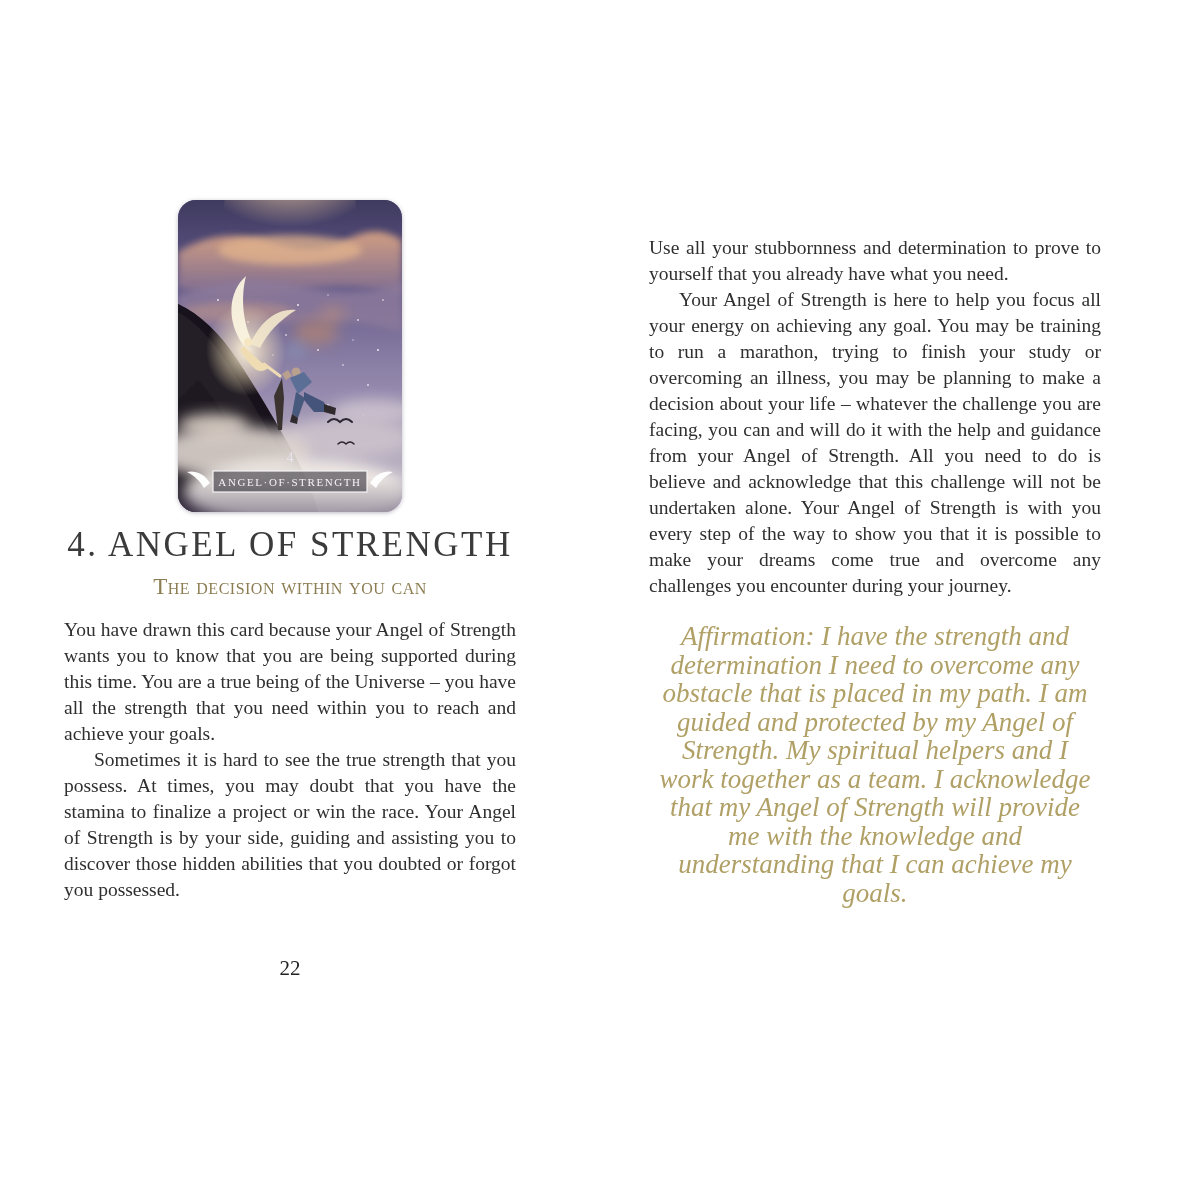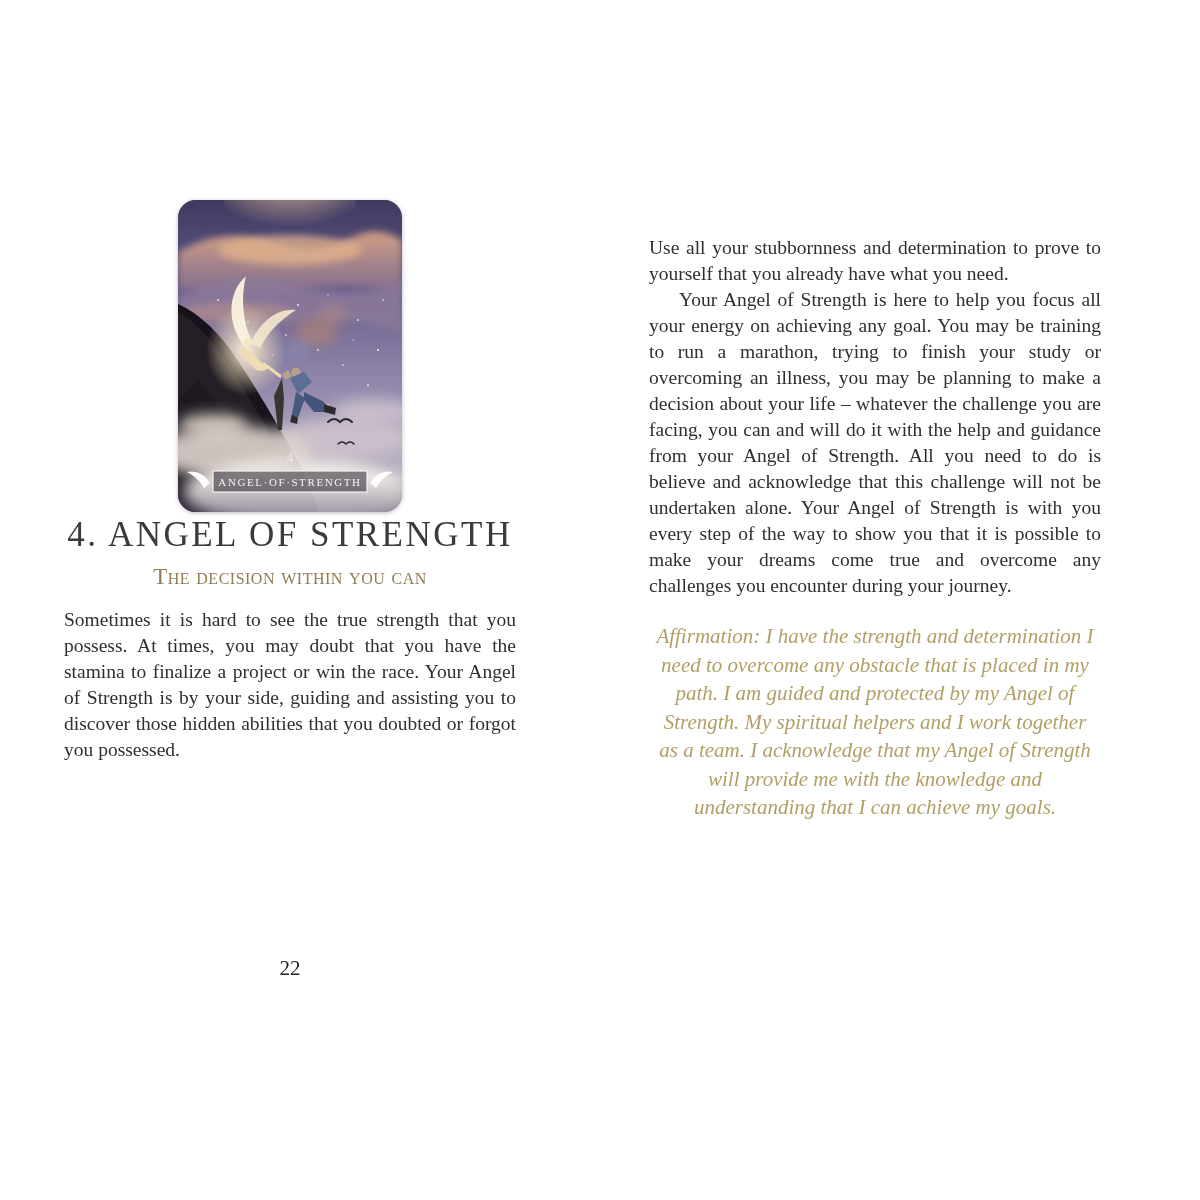--- a/index.html
+++ b/index.html
@@ -21,21 +21,21 @@
     border-radius: 18px;
     overflow: hidden;
     position: relative;
     box-shadow: 0 1px 4px rgba(60,50,80,0.35);
     background: #6b6190;
   }
   .card svg { display: block; }
 
   
   .card-heading {
-    margin-top: 3px;
+    margin-top: 13px;
     text-align: center;
     font-size: 35px;
     letter-spacing: 2.5px;
     color: var(--title, #3b3b3b);
     white-space: nowrap;
   }
   .card-subtitle {
     margin-top: 7px;
     text-align: center;
     font-variant: small-caps;
@@ -54,21 +54,21 @@
   .body-text p { margin: 0; }
   .body-text p + p { text-indent: 30px; }
 
   .right-body { position: absolute; top: 235px; left: 0; right: 0; }
 
   .affirmation {
     margin-top: 23px;
     padding: 0 4px;
     text-align: center;
     font-style: italic;
-    font-size: 21px;
+    font-size: 27px;
     line-height: 28.5px;
     color: var(--affirmation_gold, #b0a066);
   }
 
   .page-num {
     position: absolute;
     top: 956px; left: 0; right: 0;
     text-align: center;
     font-size: 21px;
     color: #222222;
@@ -202,20 +202,21 @@
     </svg>
   </div>
 
   <div class="card-heading">4. ANGEL OF STRENGTH</div>
 
   <div class="card-subtitle">
     <div>The decision within you can</div>
   </div>
 
   <div class="body-text">
+    <p>You have drawn this card because your Angel of Strength wants you to know that you are being supported during this time. You are a true being of the Universe – you have all the strength that you need within you to reach and achieve your goals.</p>
     <p>Sometimes it is hard to see the true strength that you possess. At times, you may doubt that you have the stamina to finalize a project or win the race. Your Angel of Strength is by your side, guiding and assisting you to discover those hidden abilities that you doubted or forgot you possessed.</p>
   </div>
 
   <div class="page-num">22</div>
 </div>
 
 <div class="page-col right-col">
   <div class="right-body">
     <div class="body-text" style="margin-top:0">
       <p>Use all your stubbornness and determination to prove to yourself that you already have what you need.</p>

